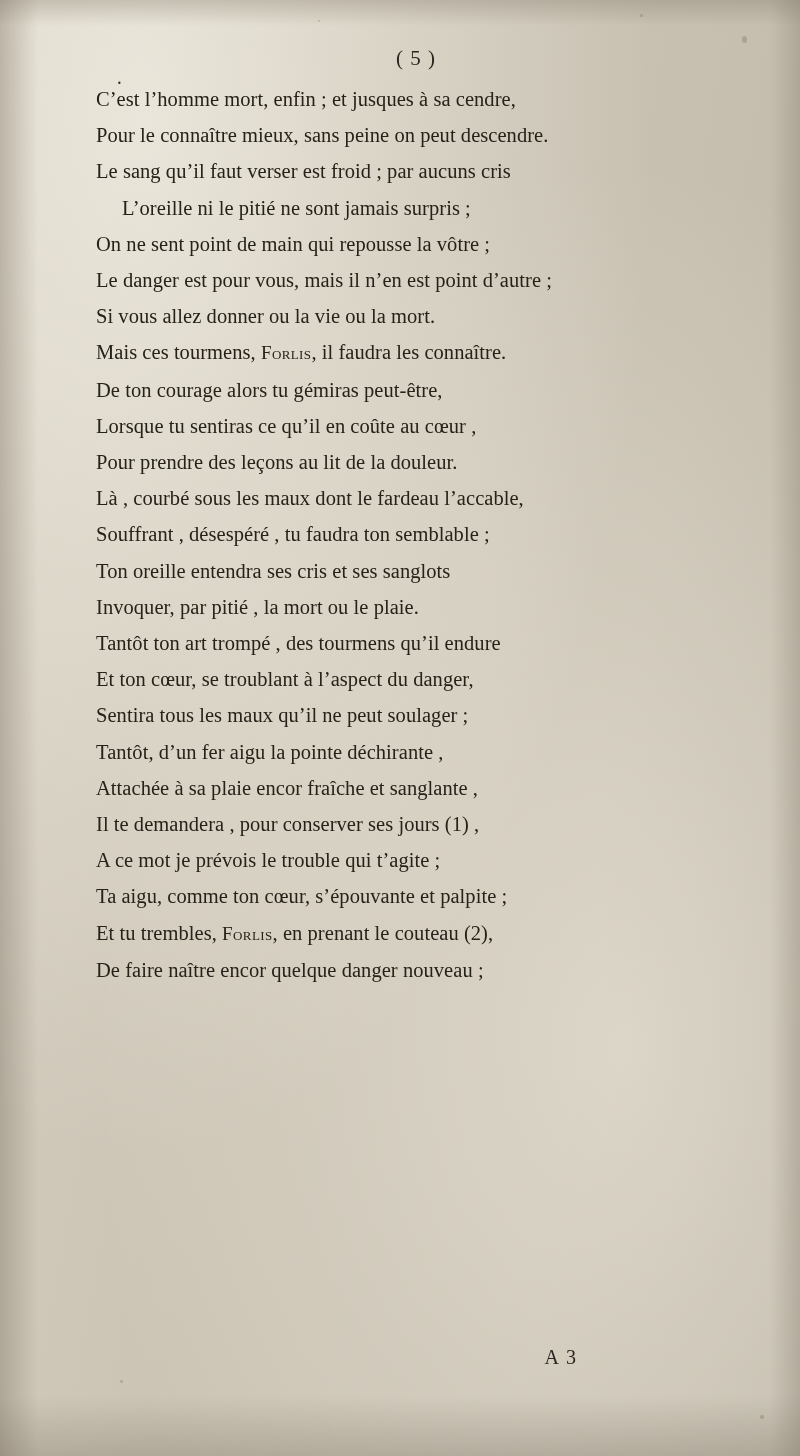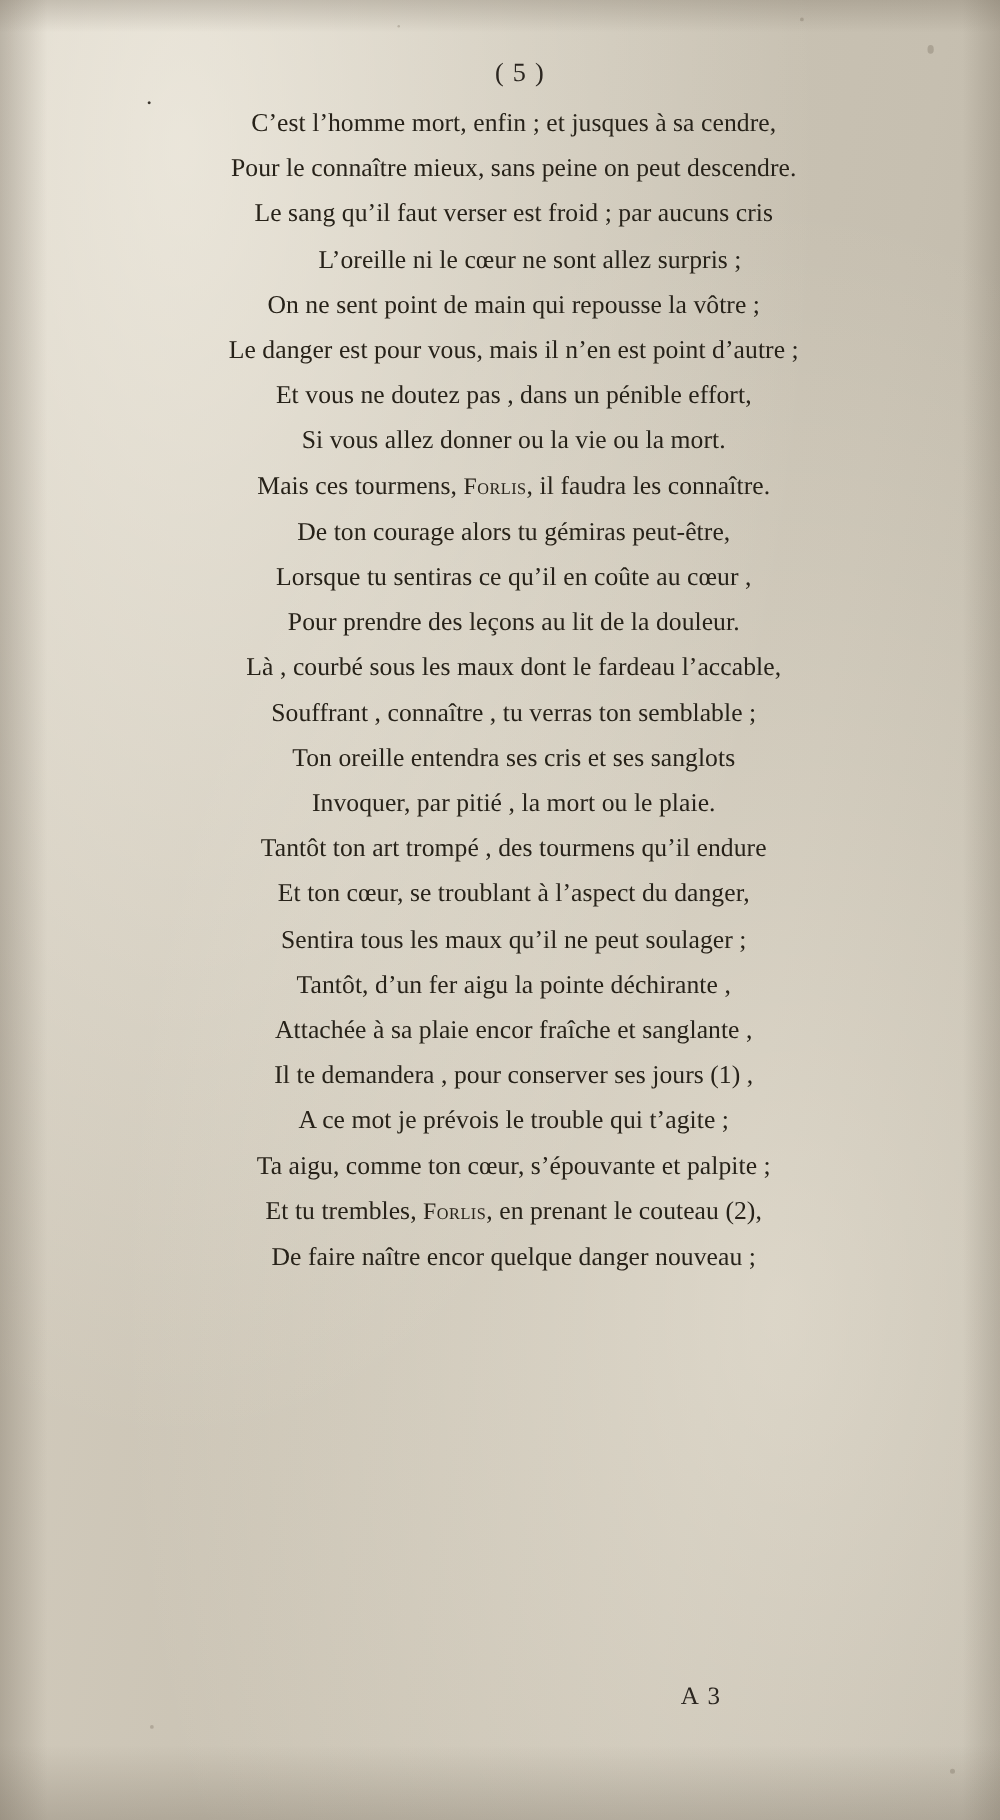--- a/index.html
+++ b/index.html
@@ -72,21 +72,20 @@
     font-size: 20px;
     color: #3a342c;
   }
   .line {
     font-size: 20.5px;
     line-height: 36.2px;
     color: #272219;
     white-space: pre;
     letter-spacing: 0.05px;
     text-indent: 0;
-    text-align: center;
   }
   .line.indent {
     padding-left: 26px;
   }
   .sc {
     font-variant: small-caps;
     font-size: 19px;
     letter-spacing: 0.4px;
   }
   .signature {
@@ -116,31 +115,30 @@
   <div class="speck" style="left:120px;top:1380px;width:3px;height:3px;"></div>
   <div class="speck" style="left:760px;top:1415px;width:4px;height:4px;"></div>
 
   <div class="text-block">
     <div class="folio-dot">·</div>
     <div class="page-number">( 5 )</div>
 
     <div class="line">C’est l’homme mort, enfin ; et jusques à sa cendre,</div>
     <div class="line">Pour le connaître mieux, sans peine on peut descendre.</div>
     <div class="line">Le sang qu’il faut verser est froid ; par aucuns cris</div>
-    <div class="line indent">L’oreille ni le cœur ne sont allez surpris ;</div>
+    <div class="line indent">L’oreille ni le pitié ne sont jamais surpris ;</div>
     <div class="line">On ne sent point de main qui repousse la vôtre ;</div>
     <div class="line">Le danger est pour vous, mais il n’en est point d’autre ;</div>
-    <div class="line">Et vous ne doutez pas , dans un pénible effort,</div>
     <div class="line">Si vous allez donner ou la vie ou la mort.</div>
     <div class="line">Mais ces tourmens, <span class="sc">Forlis</span>, il faudra les connaître.</div>
     <div class="line">De ton courage alors tu gémiras peut-être,</div>
     <div class="line">Lorsque tu sentiras ce qu’il en coûte au cœur ,</div>
     <div class="line">Pour prendre des leçons au lit de la douleur.</div>
     <div class="line">Là , courbé sous les maux dont le fardeau l’accable,</div>
-    <div class="line">Souffrant , connaître , tu verras ton semblable ;</div>
+    <div class="line">Souffrant , désespéré , tu faudra ton semblable ;</div>
     <div class="line">Ton oreille entendra ses cris et ses sanglots</div>
     <div class="line">Invoquer, par pitié , la mort ou le plaie.</div>
     <div class="line">Tantôt ton art trompé , des tourmens qu’il endure</div>
     <div class="line">Et ton cœur, se troublant à l’aspect du danger,</div>
     <div class="line">Sentira tous les maux qu’il ne peut soulager ;</div>
     <div class="line">Tantôt, d’un fer aigu la pointe déchirante ,</div>
     <div class="line">Attachée à sa plaie encor fraîche et sanglante ,</div>
     <div class="line">Il te demandera , pour conserver ses jours (1) ,</div>
     <div class="line">A ce mot je prévois le trouble qui t’agite ;</div>
     <div class="line">Ta aigu, comme ton cœur, s’épouvante et palpite ;</div>

